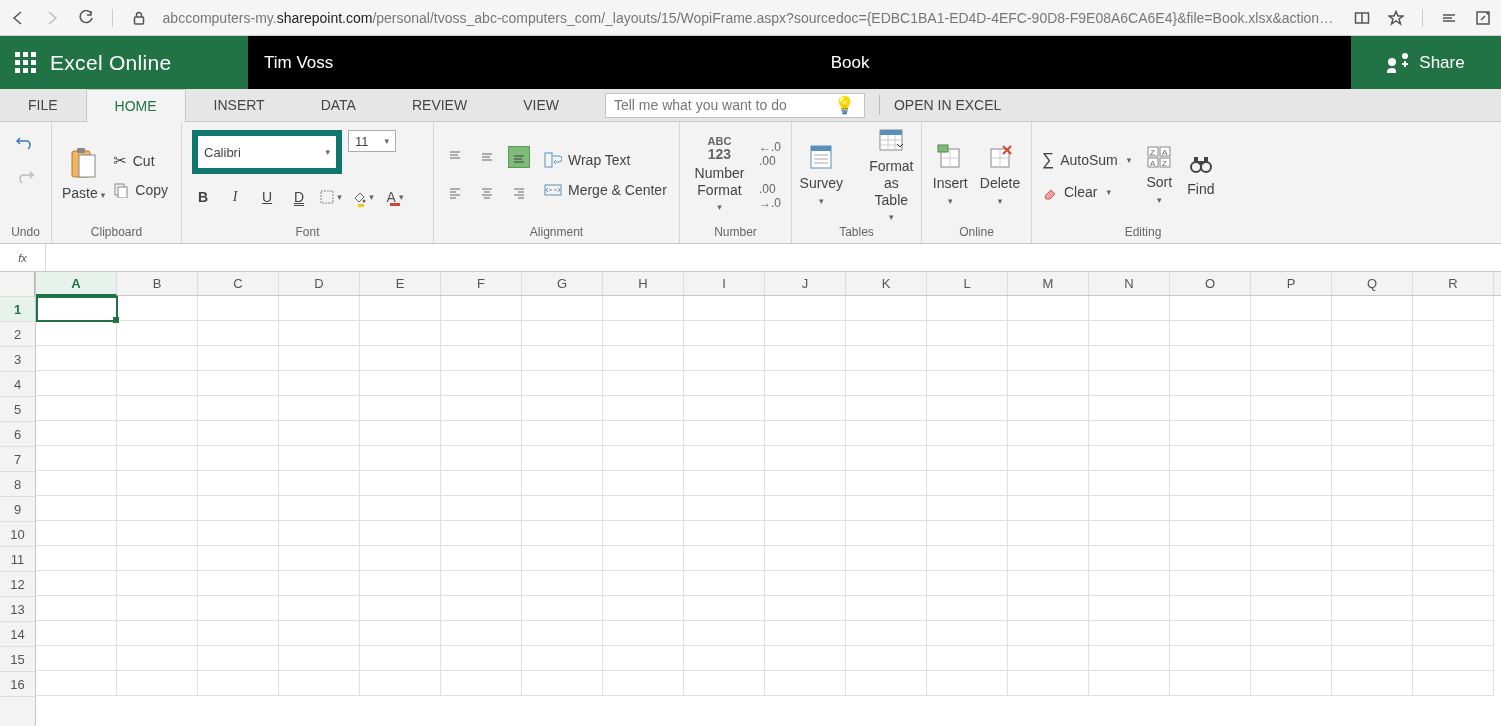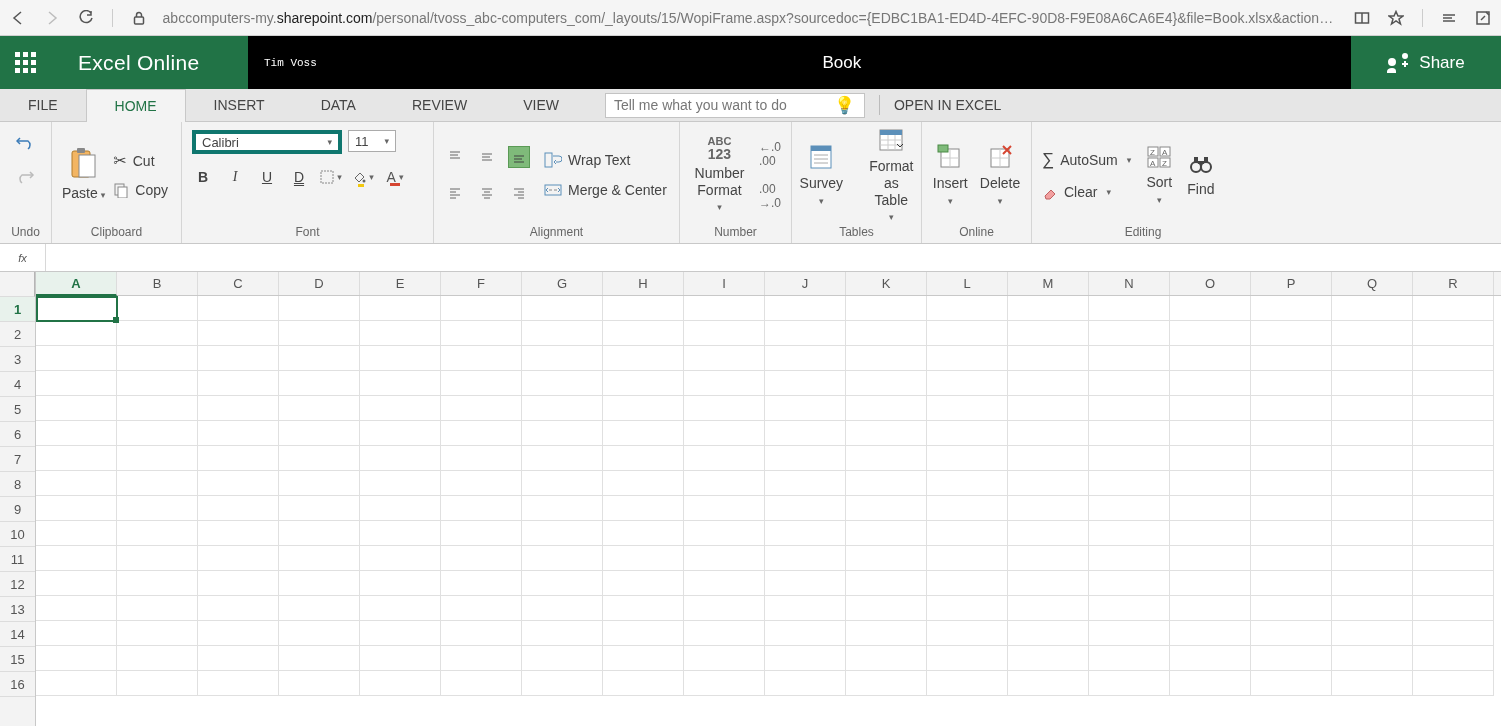--- a/index.html
+++ b/index.html
@@ -39,29 +39,28 @@
     display:flex;
     background:#000;
     color:#fff;
     align-items:stretch;
   }
   .brand-cell {
     width: 248px;
     background:#217346;
     display:flex;
     align-items:center;
-    gap:28px;
   }
   .waffle {
     width:50px; display:flex; align-items:center; justify-content:center;
   }
   .waffle-grid { display:grid; grid-template-columns:repeat(3,5px); grid-template-rows:repeat(3,5px); gap:3px;}
   .waffle-grid span { background:#fff; width:5px; height:5px; }
   .brand-text { font-size:21px; font-weight:300; letter-spacing:0.3px; font-family:"Segoe UI Light","Segoe UI",sans-serif; }
-  .user-name { padding:0 16px; display:flex; align-items:center; font-size:11px; font-weight:300;font-family:Liberation Mono, monospace;}
+  .user-name { padding:0 16px; display:flex; align-items:center; font-size:17px; font-weight:300;}
   .doc-name { flex:1; display:flex; align-items:center; justify-content:center; font-size:17px; font-weight:300;}
   .share-btn {
     width:150px; background:#217346; display:flex; align-items:center; justify-content:center; gap:8px; font-size:17px; cursor:pointer;
   }
   .share-btn svg { width:24px; height:24px; fill:#fff; }
   
   .tabs-row {
     height:33px; background:#e6e6e6; display:flex; align-items:center; border-bottom:1px solid #c8c8c8; font-size:14px; color:#444;
   }
   .tab { padding:0 28px; height:33px; display:flex; align-items:center; cursor:pointer; }
@@ -80,21 +79,21 @@
     display:flex; flex-direction:column; justify-content:space-between; padding:4px 10px 4px 10px;
   }
   .rg-label {
     text-align:center; color:#666; font-size:12px; padding-top:2px;
   }
   .rg-body { display:flex; align-items:center; gap:8px; flex:1; }
   .small-col { display:flex; flex-direction:column; gap:8px; align-items:center; }
   .small-row { display:flex; align-items:center; gap:6px; color:#444; font-size:14px; cursor:pointer; }
   .big-btn { display:flex; flex-direction:column; align-items:center; gap:4px; color:#444; font-size:14px; cursor:pointer; line-height:1.2; text-align:center; justify-content:center;}
   .caret::after { content:"▾"; font-size:9px; margin-left:3px; color:#666;}
-  .font-select { width:150px; height:22px; border:4px solid #0f766e; background:#fff; display:flex; align-items:center; padding:8px 6px; justify-content:space-between; font-size:13px; cursor:pointer;}
+  .font-select { width:150px; height:22px; border:6px solid #0f766e; background:#fff; display:flex; align-items:center; padding:16px 6px; justify-content:space-between; font-size:13px; cursor:pointer;}
   .size-select { width:48px; height:22px; border:1px solid #ababab; background:#fff; display:flex; align-items:center; padding:0 6px; justify-content:space-between; font-size:13px; cursor:pointer;}
   .fmt-row { display:flex; gap:10px; align-items:center;}
   .fmt-btn { width:22px; height:22px; display:flex; align-items:center; justify-content:center; font-size:14px; cursor:pointer; color:#444; position:relative;}
   .ul { text-decoration: underline; }
   .du { text-decoration: underline; text-decoration-style: double; }
   .fill-sw { width:6px; height:3px; background:#f2c80f; position:absolute; bottom:1px; left:6px;}
   .fc-sw   { width:10px; height:3px; background:#d64531; position:absolute; bottom:2px; left:6px;}
   .dec-icon { font-size:12px; color:#666;}
   .formula-bar {
     height:28px; border-bottom:1px solid #c8c8c8; display:flex; align-items:center; background:#fff;

